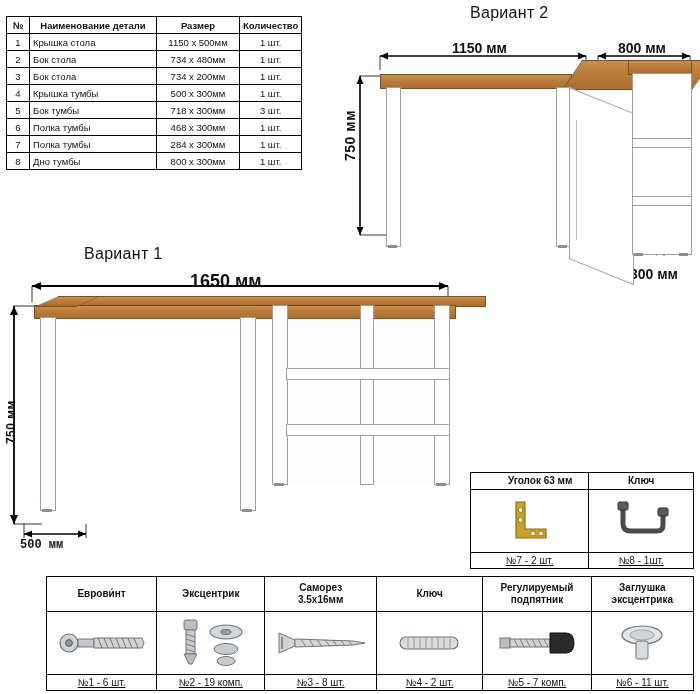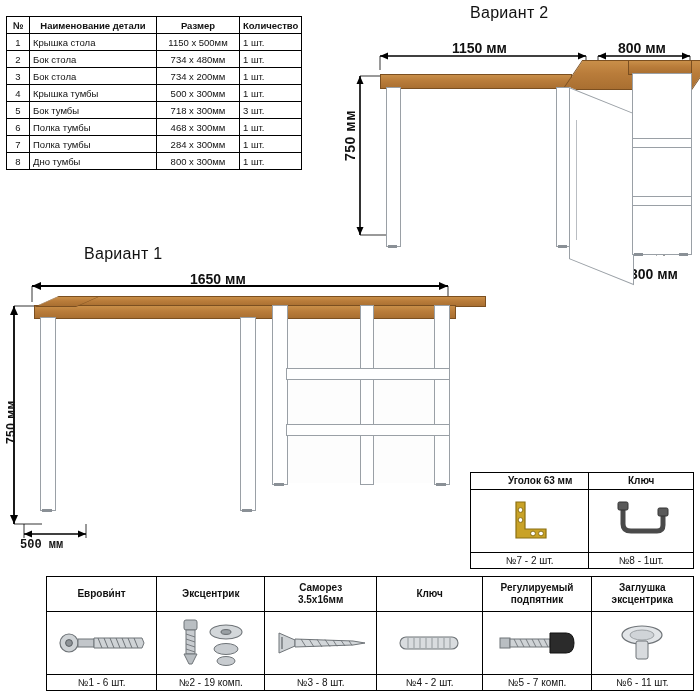--- a/index.html
+++ b/index.html
@@ -23,21 +23,21 @@
     border:1px solid #000;
     padding:1px 3px;
     height:14px;
     line-height:13px;
     white-space:nowrap;
   }
   .parts-table th{font-weight:bold;text-align:center;}
   .parts-table td.num{text-align:center;width:16px;}
   .parts-table td.name{text-align:left;width:120px;}
   .parts-table td.size{text-align:center;width:76px;}
-  .parts-table td.qty{text-align:left;width:54px;}
+  .parts-table td.qty{text-align:center;width:54px;}
 
   
   .heading{
     font-size:16px;font-weight:normal;letter-spacing:.3px;
   }
 
   
   .dim{font-size:14px;font-weight:bold;}
   .dim.vert{
     writing-mode:vertical-rl;
@@ -58,21 +58,21 @@
   }
   .hw-table td{
     border:1px solid #000;
     text-align:center;
     vertical-align:middle;
     font-size:10px;
     padding:2px 3px;
   }
   .hw-title{font-weight:bold;font-size:10.5px;line-height:12px;}
   .hw-cell-icon{height:58px;}
-  .hw-qty{font-size:10px;}
+  .hw-qty{font-size:10px;text-decoration:underline;}
   svg{display:block;margin:0 auto;}
 </style>
 </head>
 <body>
 
 <table class="parts-table">
   <thead>
     <tr>
       <th>№</th>
       <th>Наименование детали</th>
@@ -208,21 +208,21 @@
   <line x1="14" y1="44" x2="42" y2="44" stroke="#000" stroke-width="0.8"></line>
   <line x1="14" y1="262" x2="42" y2="262" stroke="#000" stroke-width="0.8"></line>
 
   <line x1="24" y1="272" x2="86" y2="272" stroke="#000" stroke-width="1.6"></line>
   <polygon points="24,272 32,268.5 32,275.5" fill="#000"></polygon>
   <polygon points="86,272 78,268.5 78,275.5" fill="#000"></polygon>
   <line x1="24" y1="262" x2="24" y2="276" stroke="#000" stroke-width="0.8"></line>
   <line x1="86" y1="262" x2="86" y2="276" stroke="#000" stroke-width="0.8"></line>
 </svg>
 
-<div class="abs dim" style="left:190px;top:271px;font-size:14px;">1650 мм</div>
+<div class="abs dim" style="left:190px;top:271px;font-size:18px;">1650 мм</div>
 <div class="abs dim vert" style="left:4px;top:400px;font-size:12px;">750 мм</div>
 <div class="abs dim" style="left:20px;top:538px;font-size:12px;font-family:Liberation Mono, monospace;">500 мм</div>
 
 <div class="abs" style="left:34px;top:296px;width:420px;height:230px;">
 
   <div class="abs top-wood" style="left:30px;top:0px;width:420px;height:9px;"></div>
   <div class="abs top-wood" style="left:0px;top:9px;width:420px;height:12px;"></div>
   <div class="abs top-wood" style="left:0px;top:0px;width:40px;height:9px;transform:skewX(-66deg);transform-origin:left bottom;"></div>
 
   <div class="abs panel" style="left:6px;top:21px;width:14px;height:192px;"></div>

